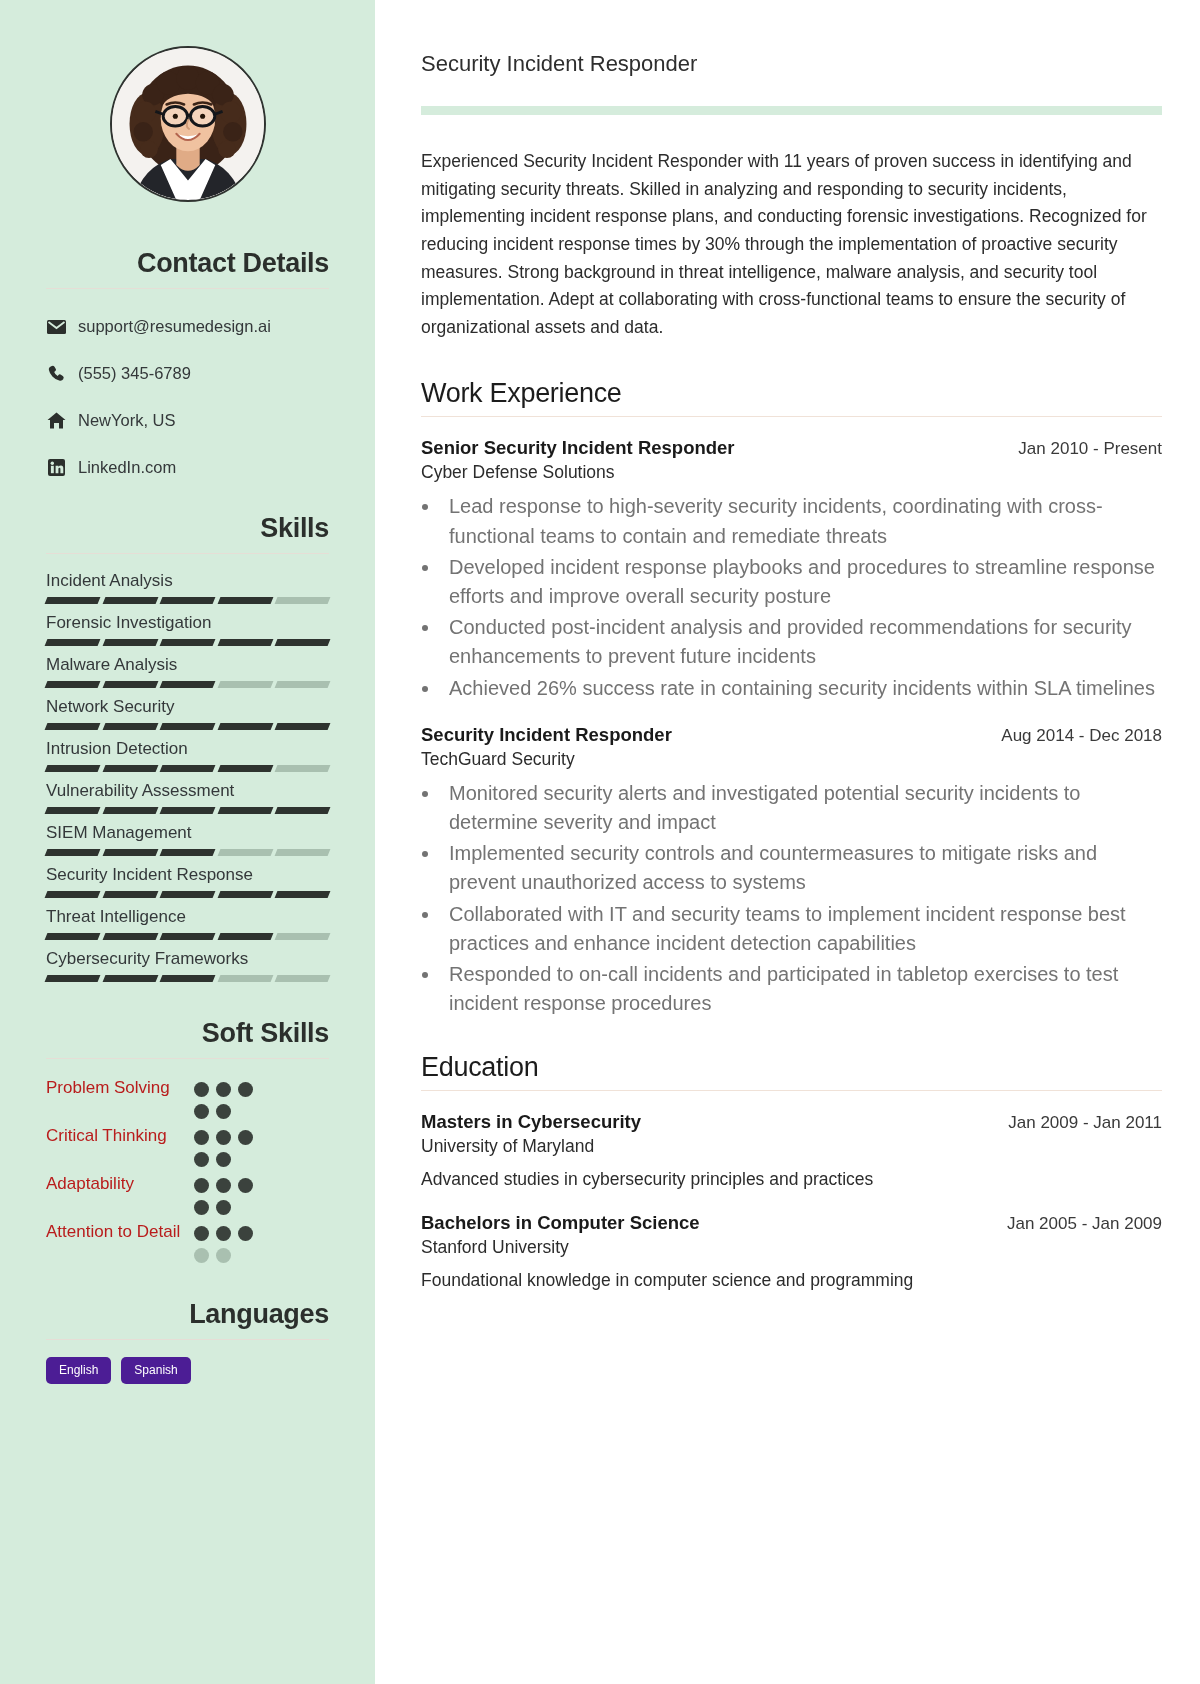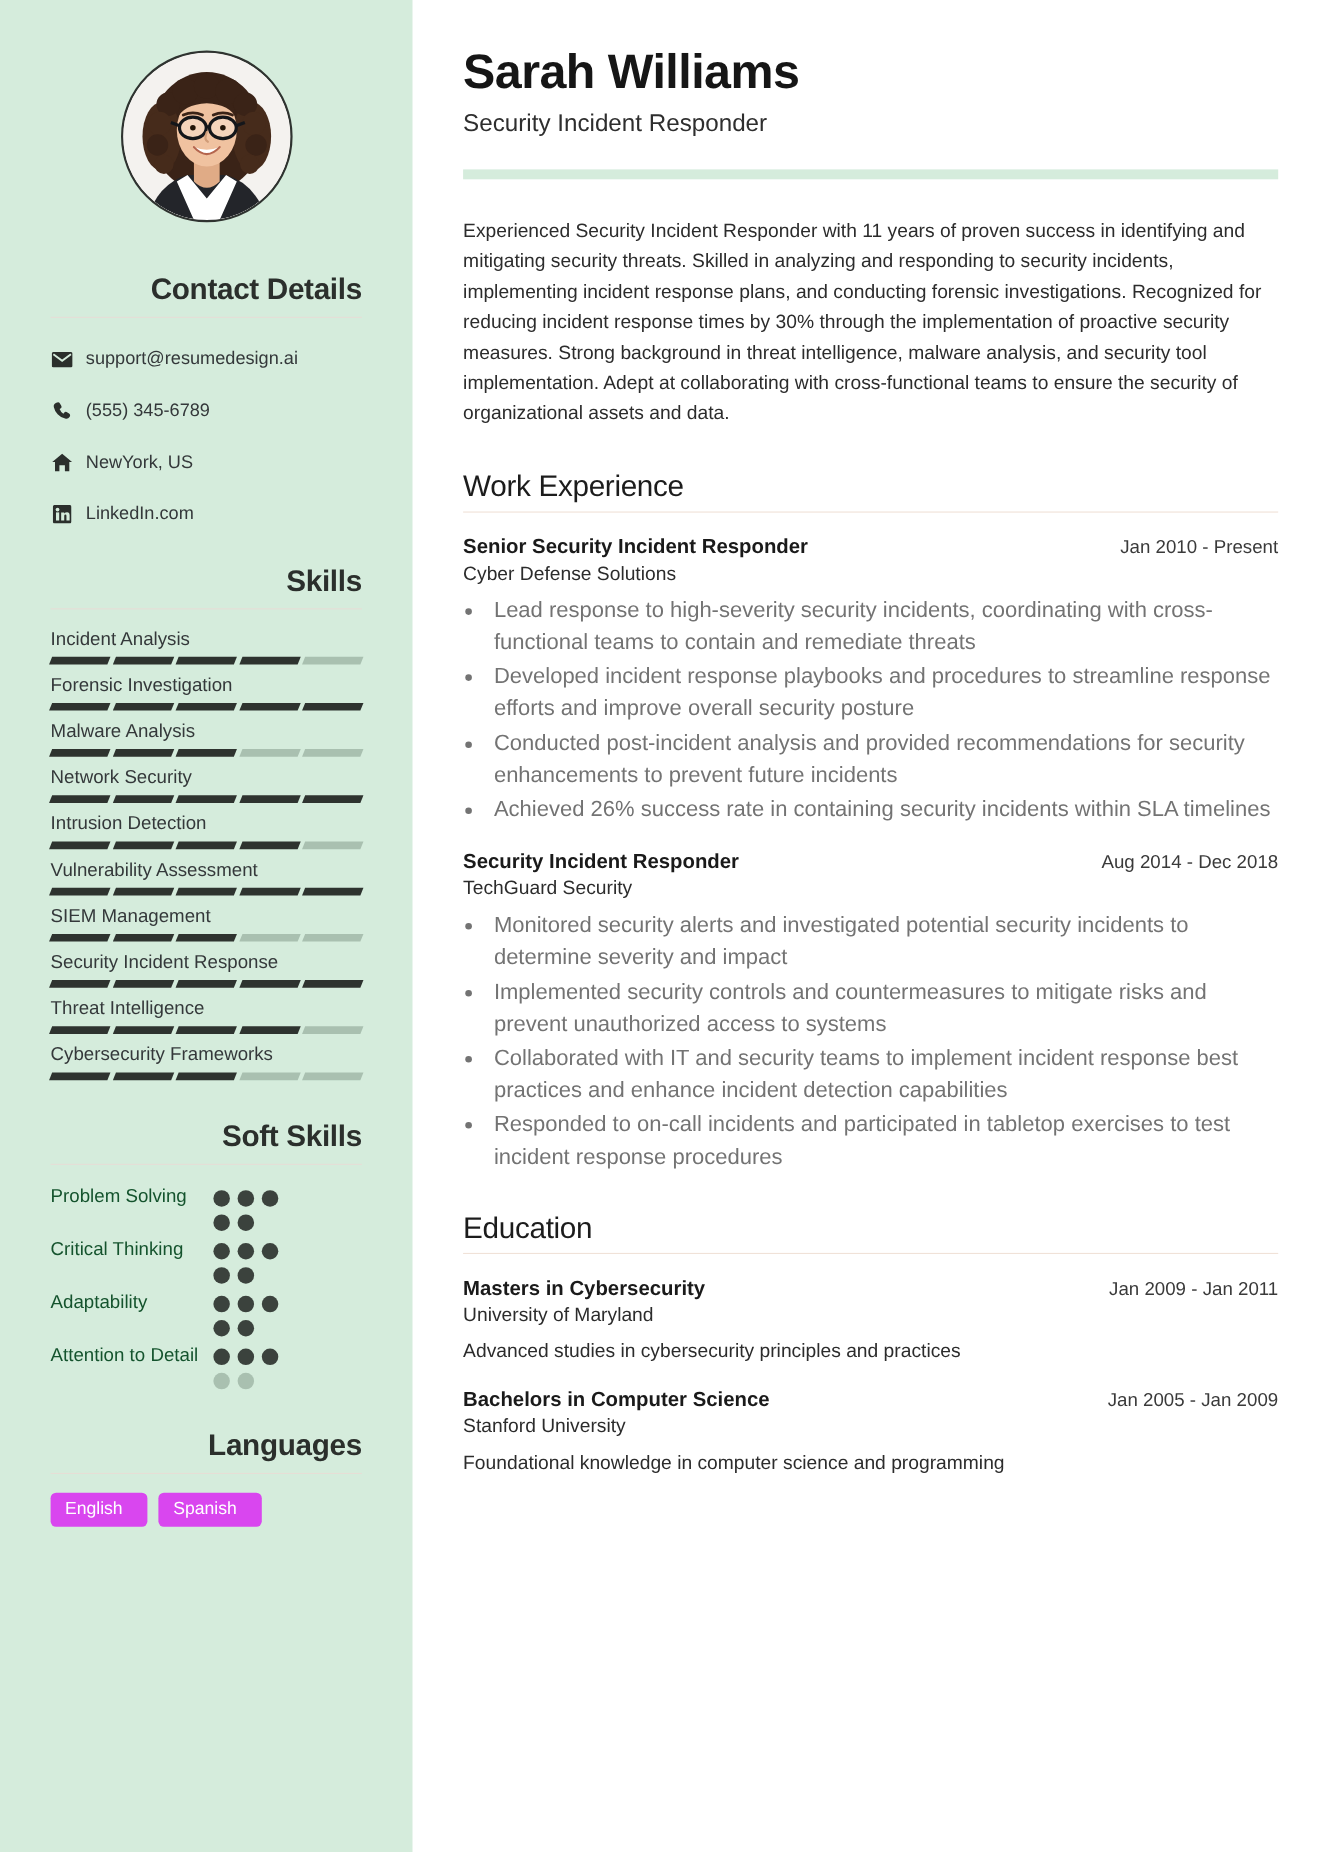--- a/index.html
+++ b/index.html
@@ -66,33 +66,33 @@
     background: #a9c0b0;
   }
   .seg.on { background: #2e332f; }
 
   
   .soft-row {
     display: flex; align-items: flex-start;
     margin-bottom: 5px;
   }
   .soft-name {
-    font-size: 17px; color: #14532d; width: 148px; min-width: 148px; line-height: 1.45;
+    font-size: 17px; color: #b91c1c; width: 148px; min-width: 148px; line-height: 1.45;
   }
   .soft-dots {
     display: flex; flex-wrap: wrap; gap: 7px; width: 76px; padding-top: 6px;
   }
   .dot { width: 15px; height: 15px; border-radius: 50%; background: #a9c0b0; }
   .dot.on { background: #3b423d; }
 
   
   .lang-wrap { display: flex; flex-wrap: wrap; gap: 10px; }
   .lang-pill {
-    background: #d946ef; color: #ffffff;
-    font-size: 16px; padding: 6px 23px 7px 13px;
+    background: #4c1d95; color: #ffffff;
+    font-size: 12px; padding: 6px 13px 7px 13px;
     border-radius: 5px;
   }
 
   
   .main { flex: 1; padding: 42px 38px 40px 46px; }
 
   .name {
     font-size: 44px; font-weight: bold; color: #161616;
     letter-spacing: -0.5px; line-height: 1.1;
   }
@@ -399,21 +399,20 @@
       <div class="side-rule"></div>
       <div class="lang-wrap" id="lang-list">
           <span class="lang-pill">English</span>
           <span class="lang-pill">Spanish</span>
         </div>
     </div>
   </aside>
 
   <main class="main">
 
-    <h1 class="name">Sarah Williams</h1>
     <div class="job-title">Security Incident Responder</div>
     <div class="accent-bar"></div>
 
     <p class="summary">Experienced Security Incident Responder with 11 years of proven success in identifying and mitigating security threats. Skilled in analyzing and responding to security incidents, implementing incident response plans, and conducting forensic investigations. Recognized for reducing incident response times by 30% through the implementation of proactive security measures. Strong background in threat intelligence, malware analysis, and security tool implementation. Adept at collaborating with cross-functional teams to ensure the security of organizational assets and data.</p>
 
     <section class="section">
       <div class="sec-heading">Work Experience</div>
       <div class="sec-rule"></div>
       <div id="work-list">
           <div class="entry">

